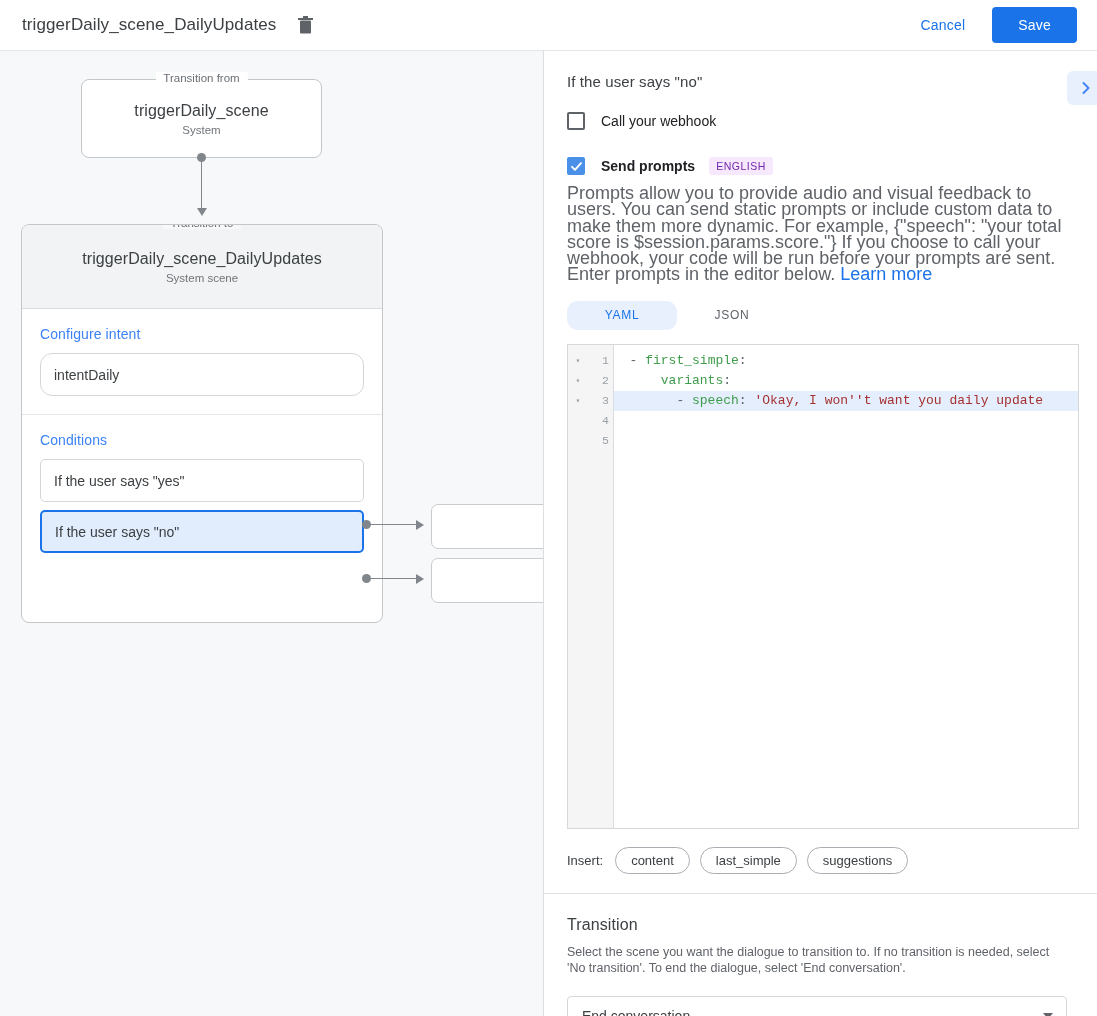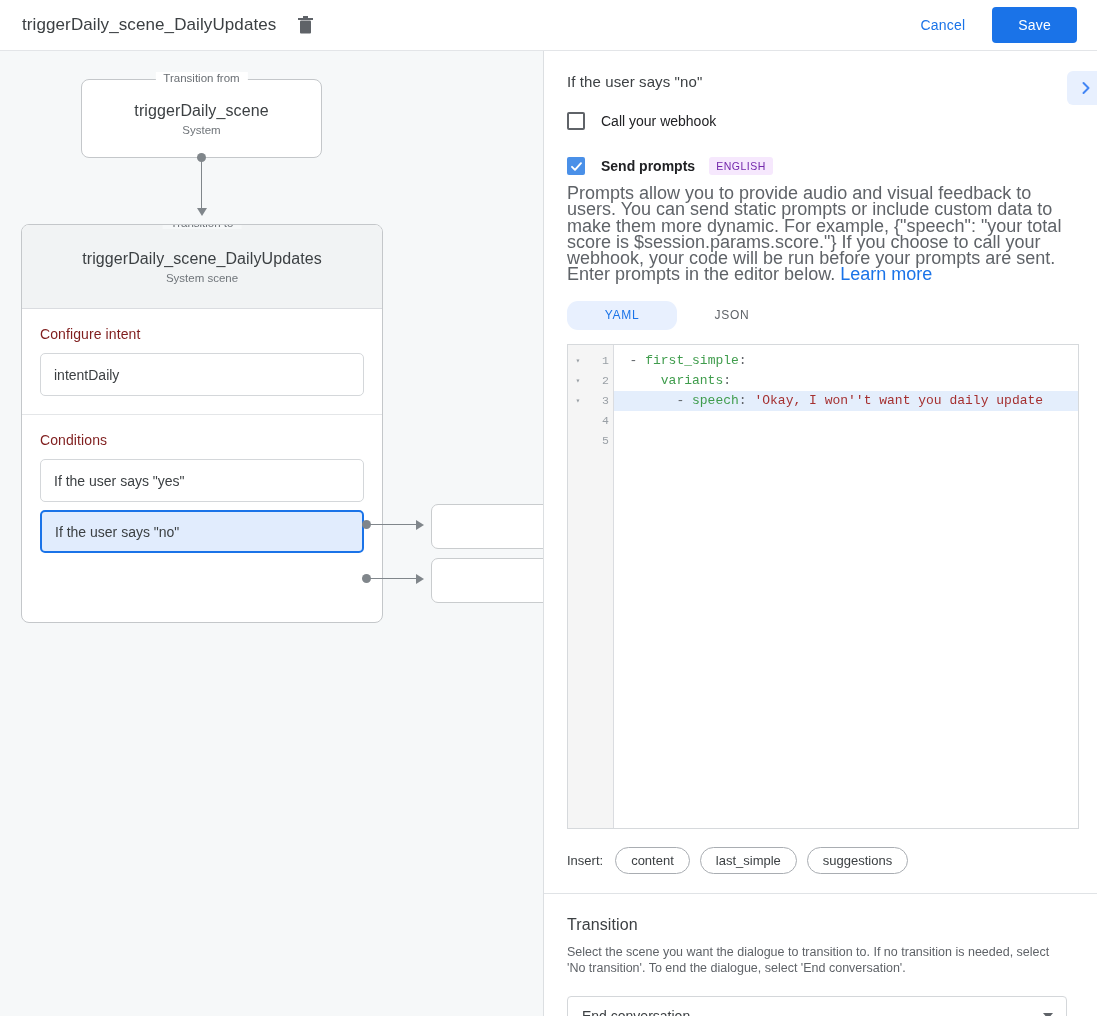--- a/index.html
+++ b/index.html
@@ -126,27 +126,27 @@
     border-bottom: 1px solid #dadce0;
     display: flex; flex-direction: column;
     align-items: center; justify-content: center;
   }
   .section {
     padding: 17px 18px 18px 18px;
   }
   .section + .section { border-top: 1px solid #e4e6e8; }
   .section-label {
     font-size: 14px;
-    color: #7f1d1d;
+    color: #3b82f6;
     margin-bottom: 11px;
     letter-spacing: .1px;
   }
   .field-box {
     border: 1px solid #d4d7da;
-    border-radius: 5px;
+    border-radius: 12px;
     height: 43px;
     display: flex; align-items: center;
     padding: 0 13px;
     font-size: 14px;
     color: #3c4043;
     background: #fff;
   }
   .cond-box {
     border: 1px solid #d4d7da;
     border-radius: 5px;

